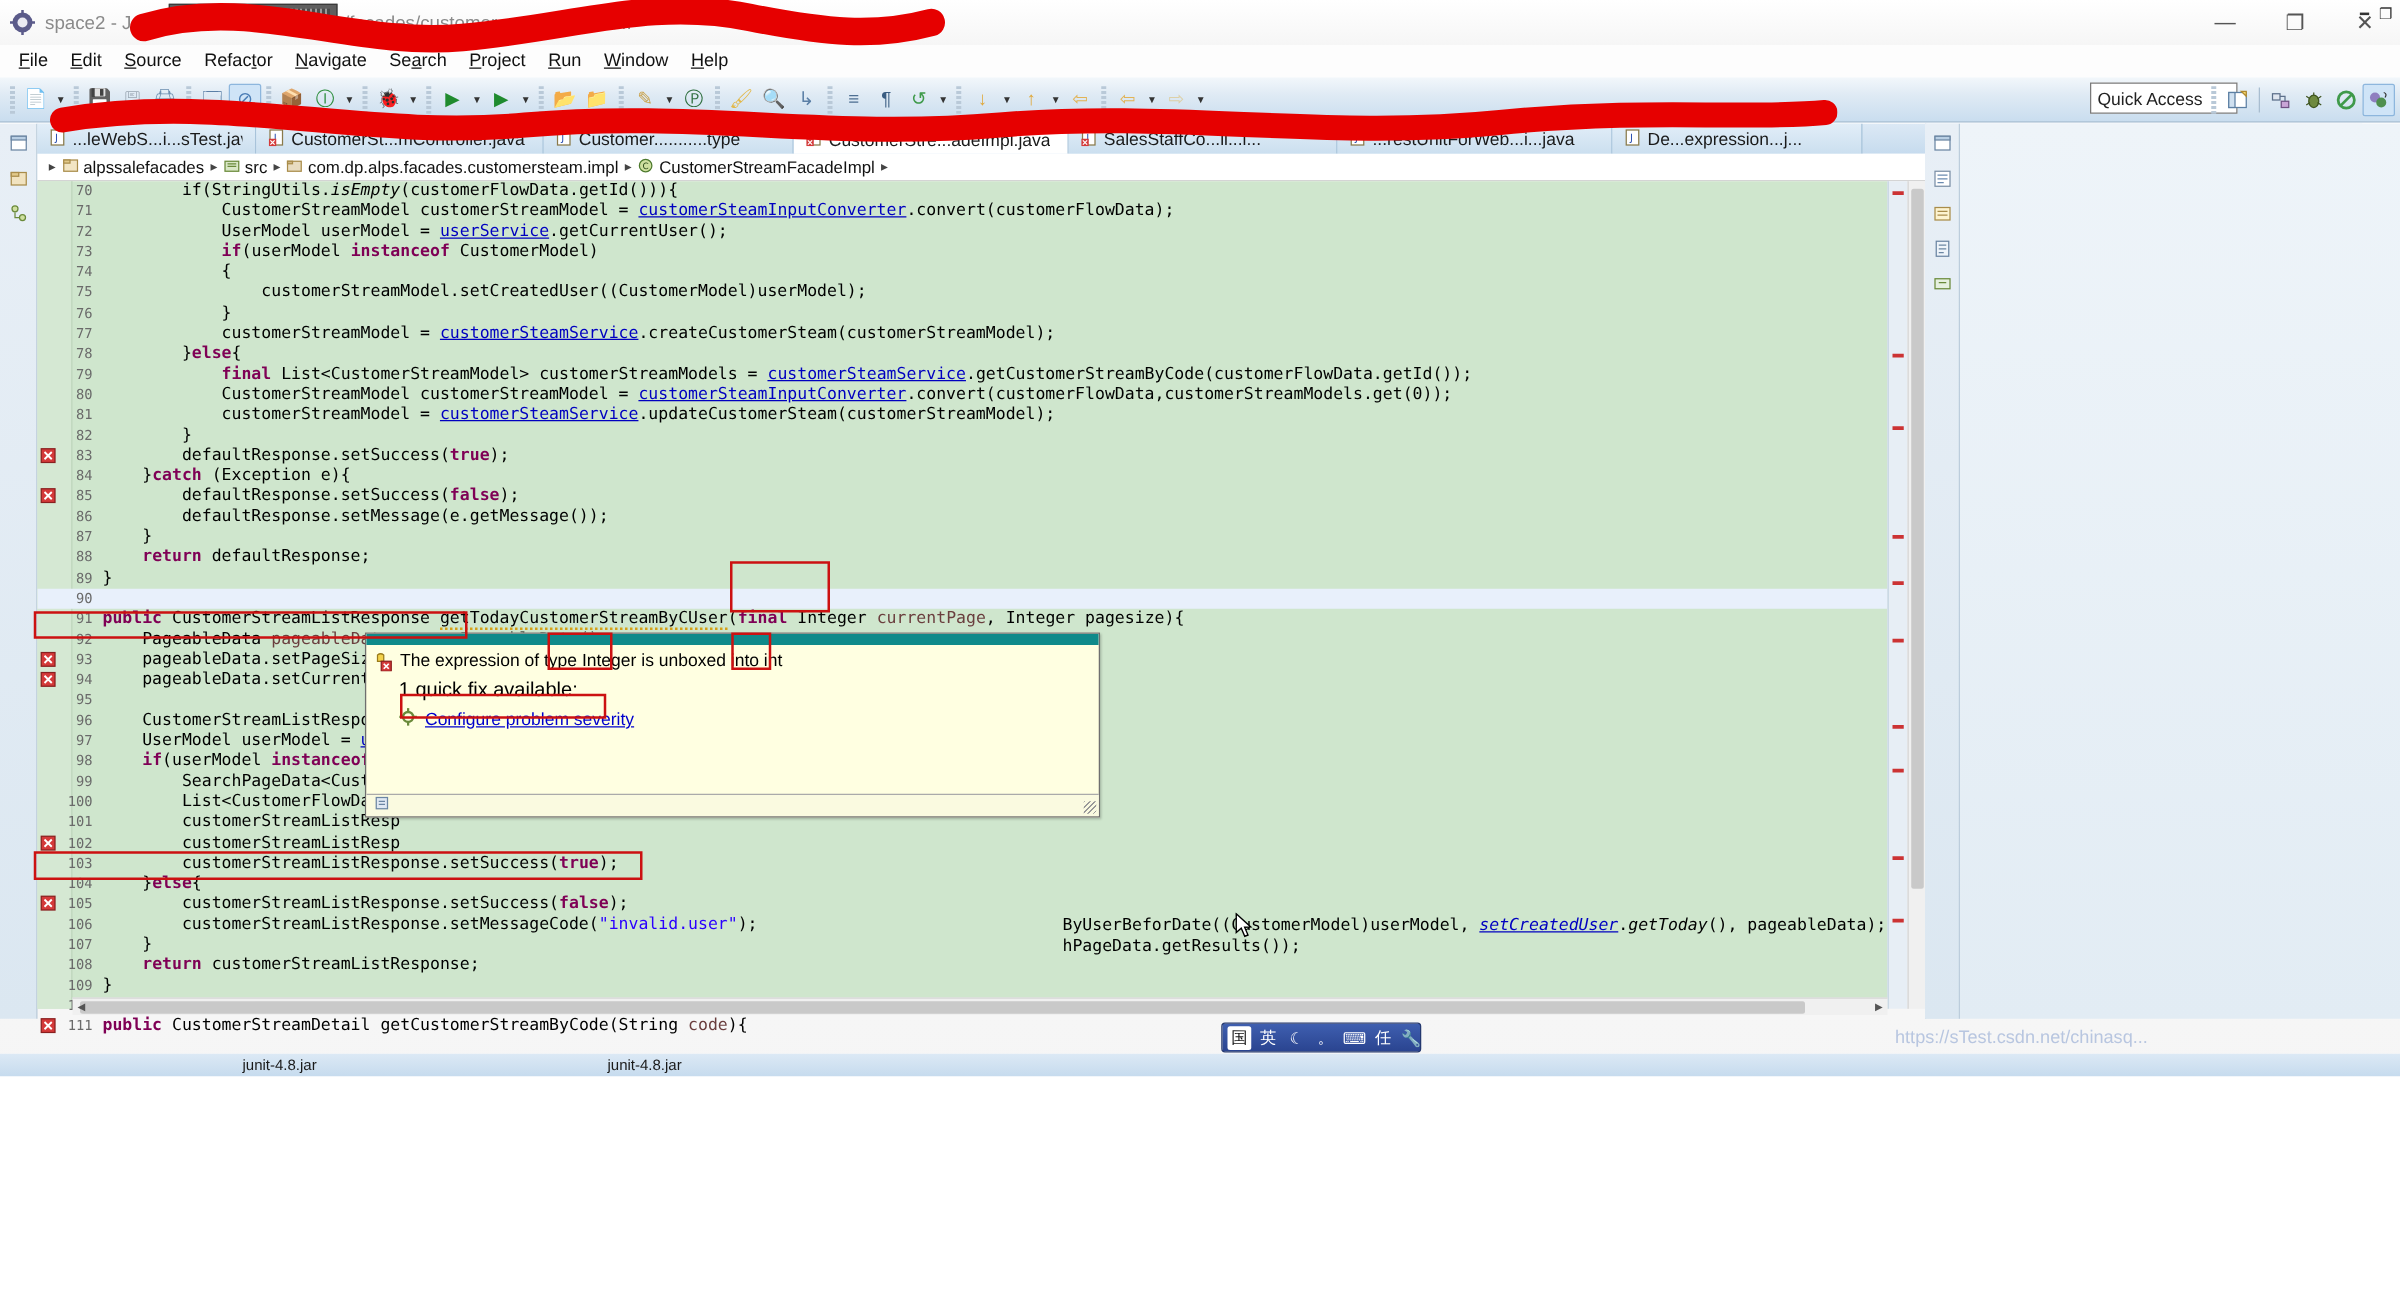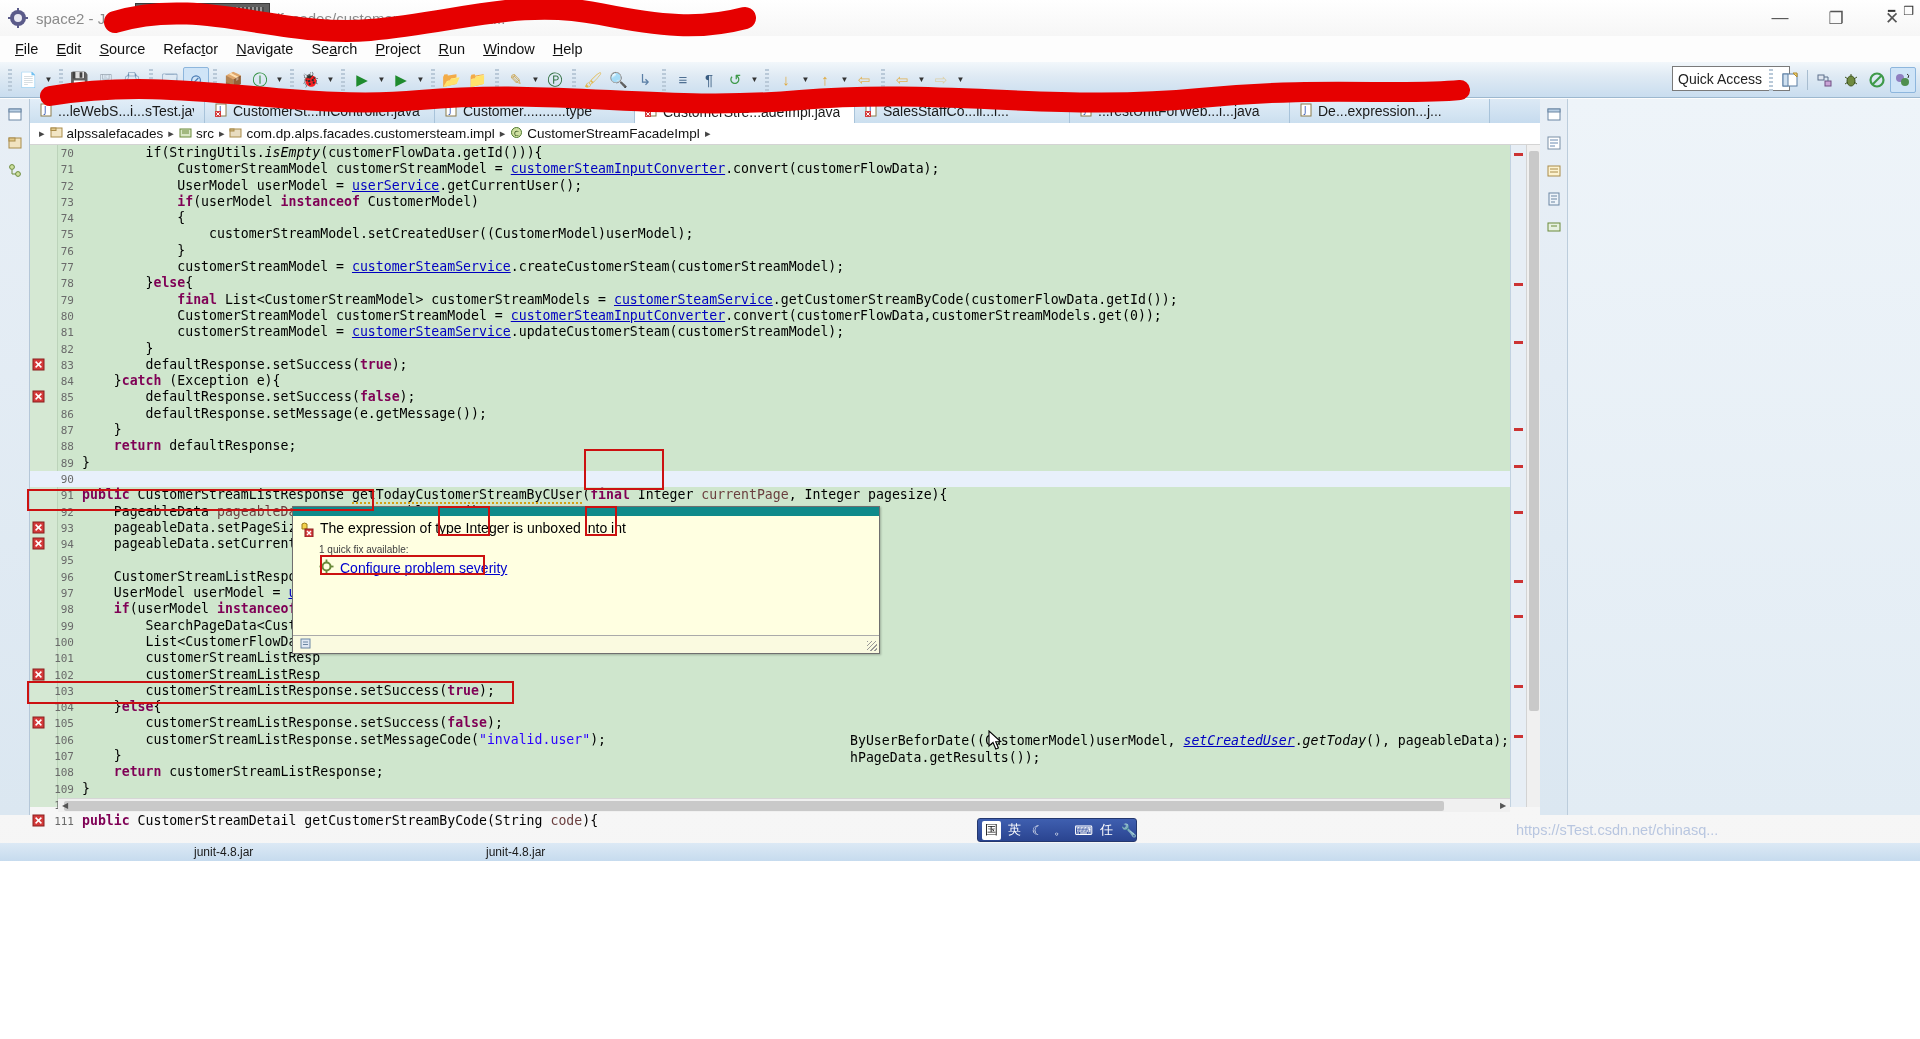--- a/index.html
+++ b/index.html
@@ -191,21 +191,21 @@
     position: absolute; left: 292px; top: 506px; width: 588px; height: 148px;
     border: 1px solid #6f6f6f; background: #ffffe1;
     box-shadow: 1px 1px 2px rgba(0,0,0,.25);
     overflow: hidden;
   }
   .hp-titlebar { height: 9px; background: #0f8a8a; }
   .hp-msg {
     display: flex; align-items: flex-start; gap: 6px;
     padding: 4px 6px 0 6px; font-size: 14px; color: #000;
   }
-  .hp-sub { padding: 4px 6px 0 26px; font-size: 10px; color: #404040; }
+  .hp-sub { padding: 4px 6px 0 26px; font-size: 16px; color: #000000; }
   .hp-fix {
     display: flex; align-items: center; gap: 6px;
     padding: 4px 6px 0 26px; font-size: 14px;
   }
   .hp-fix a { color: #0000cd; text-decoration: underline; }
   .hp-footer {
     position: absolute; left: 0; bottom: 0; width: 588px; height: 18px;
     border-top: 1px solid #aaa; background: #fafae0;
     display: flex; align-items: center; padding-left: 6px;
   }

